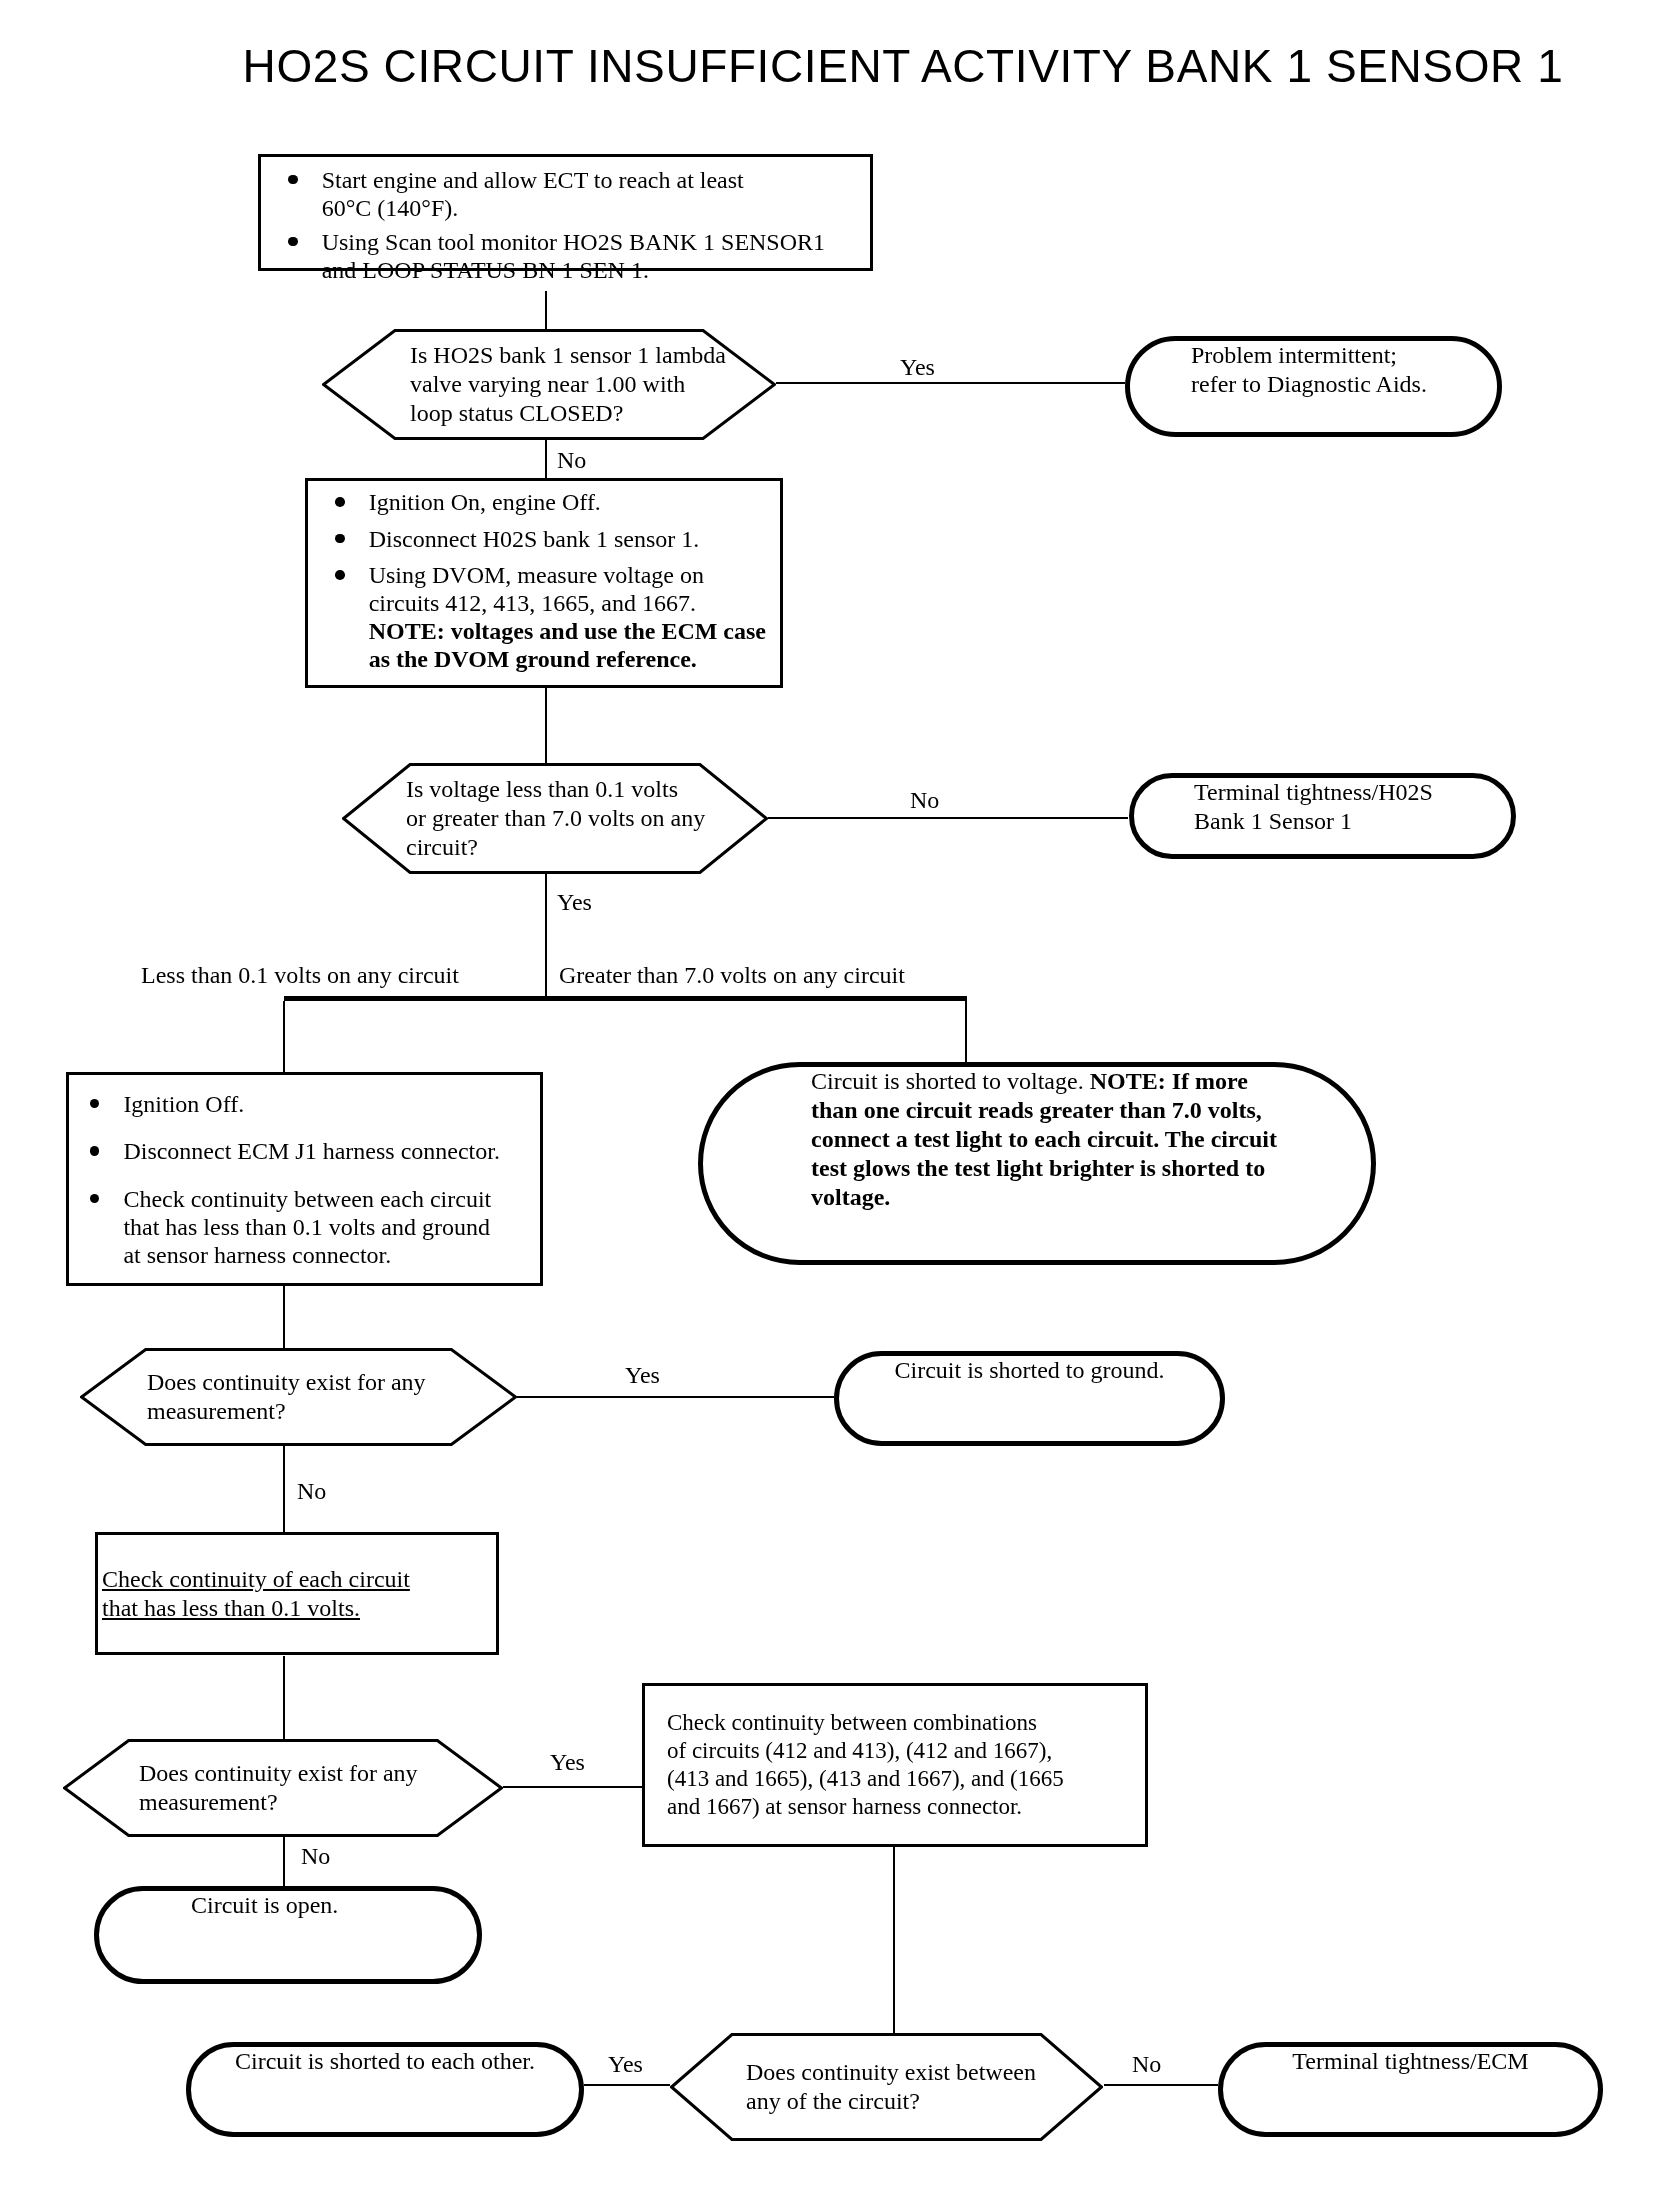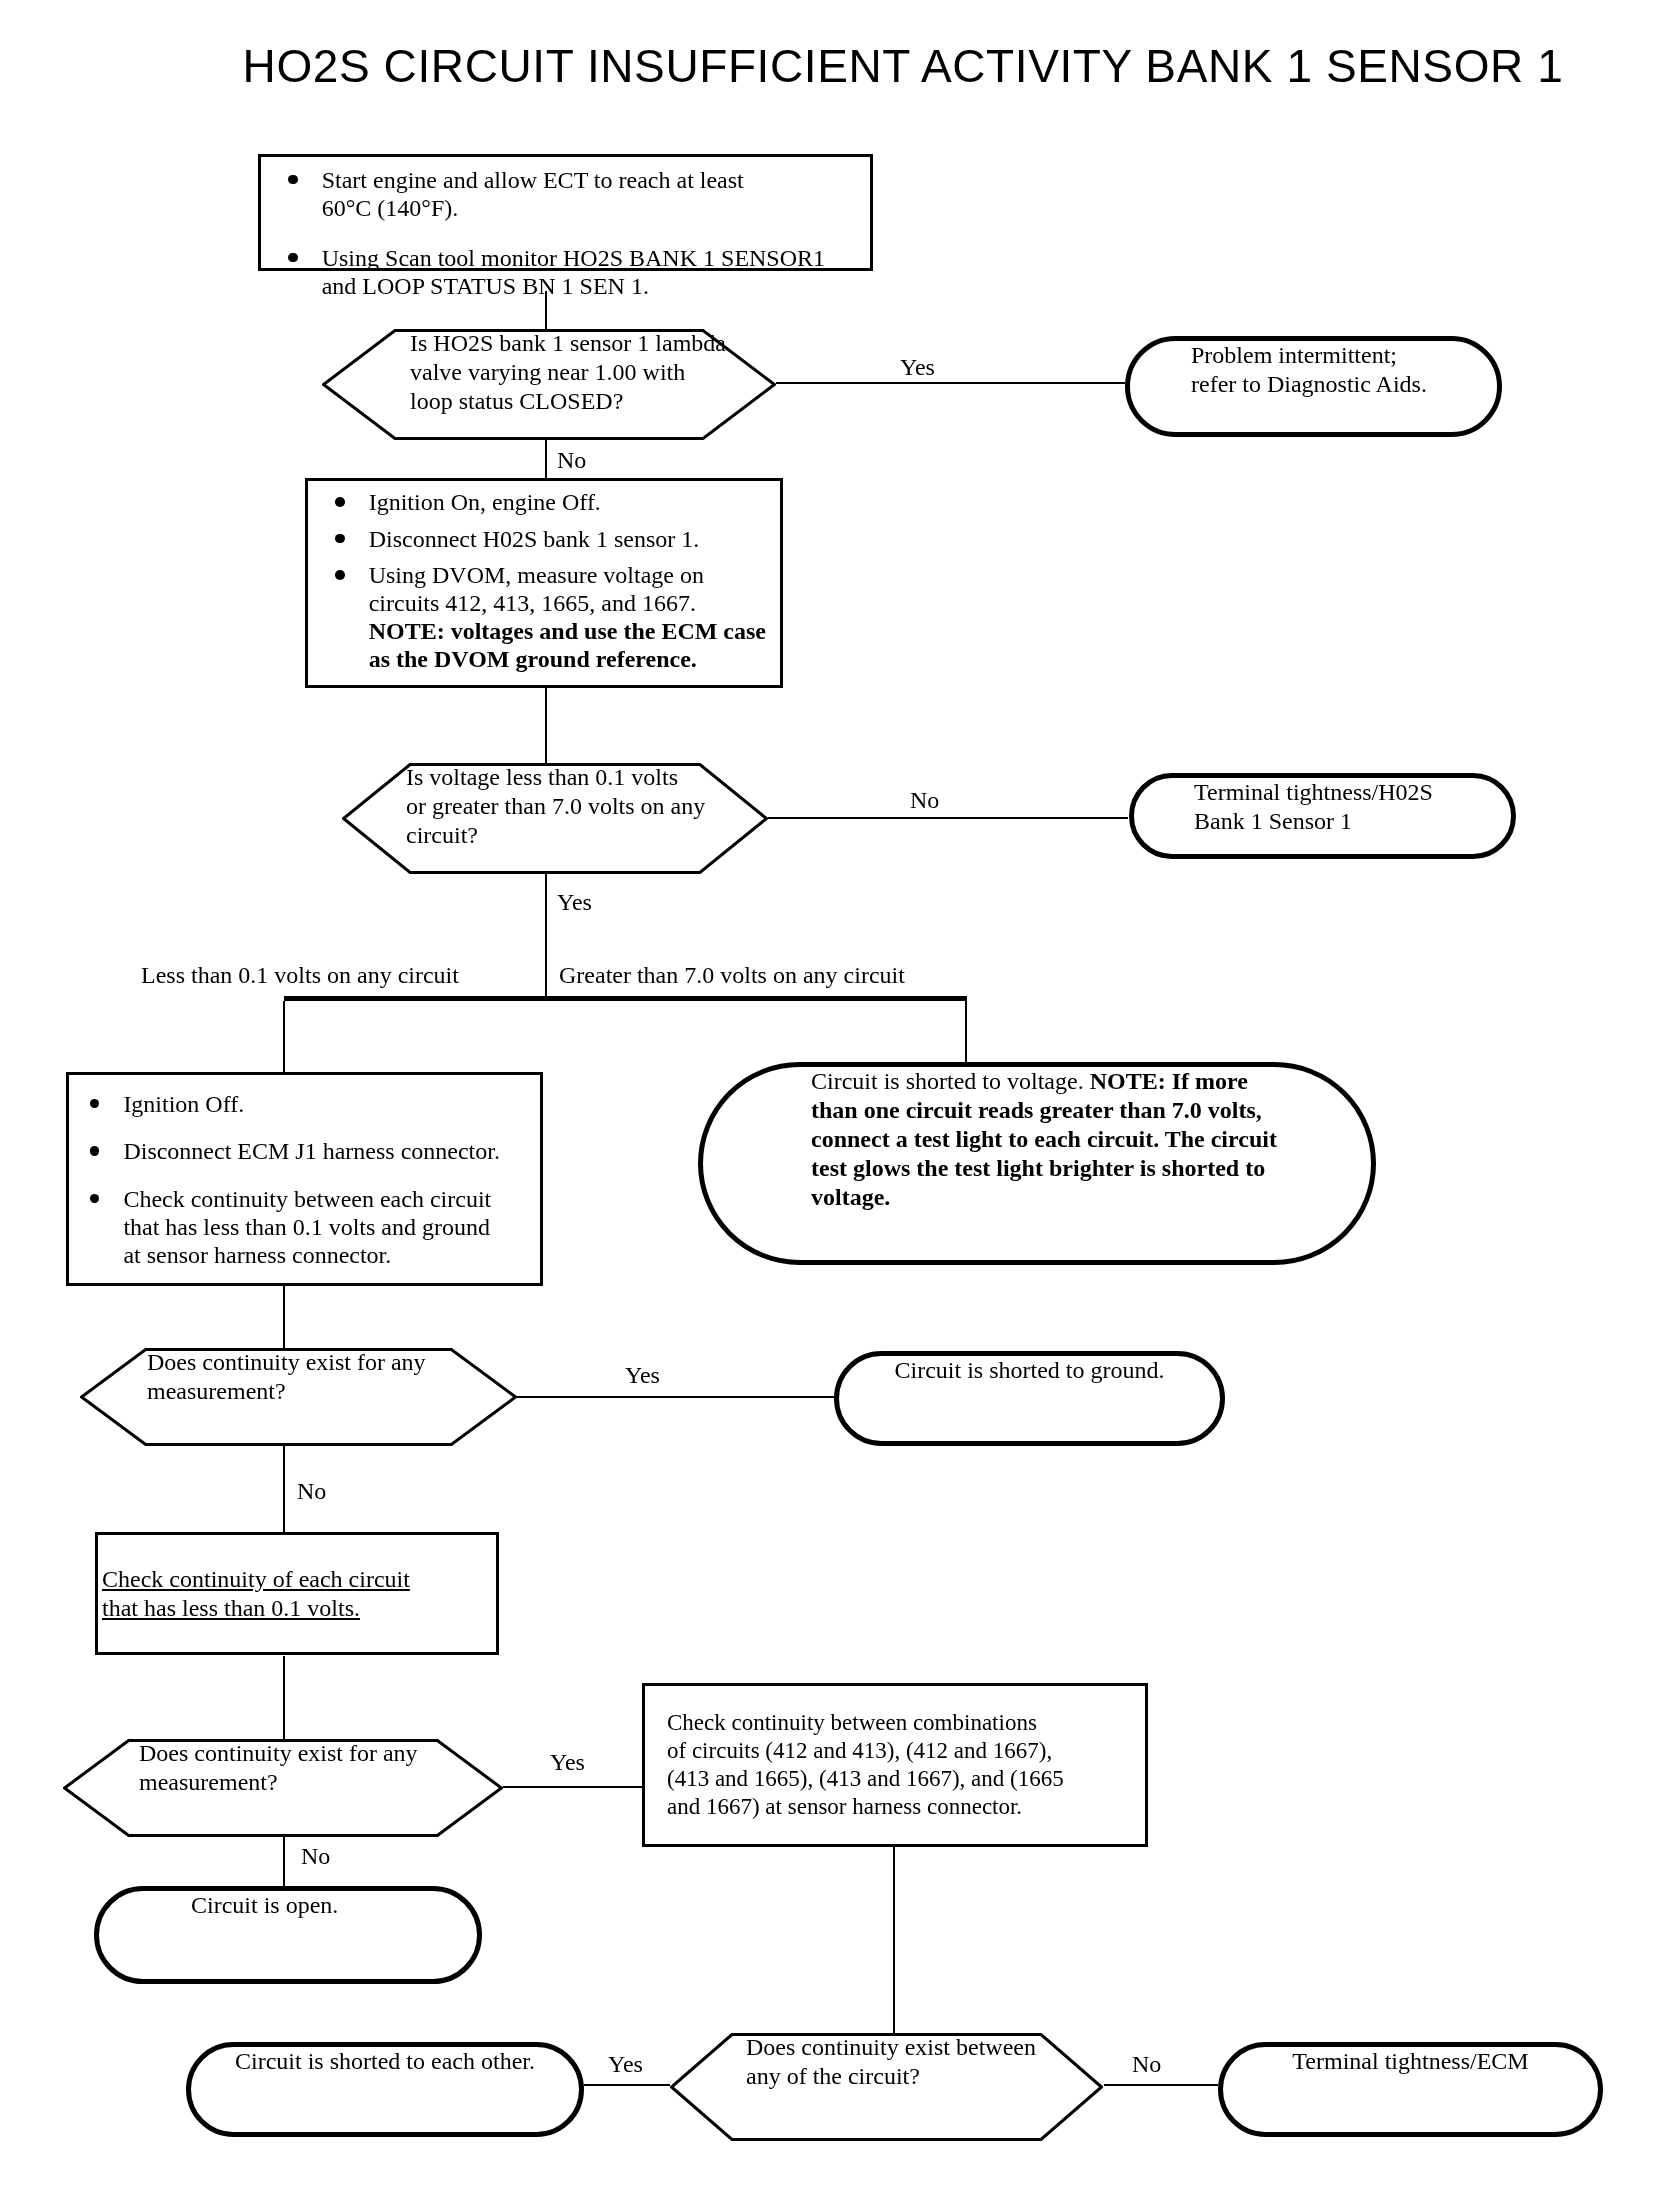--- a/index.html
+++ b/index.html
@@ -8,21 +8,21 @@
   .title{position:absolute;left:207px;top:39px;width:1392px;text-align:center;
          font-family:"Liberation Sans", sans-serif;font-size:46px;font-weight:400;
          letter-spacing:0.6px;white-space:nowrap;}
   .box{position:absolute;border:3px solid #000;background:#fff;box-sizing:border-box;}
   .oval{position:absolute;border:5.5px solid #000;background:#fff;box-sizing:border-box;
         display:flex;flex-direction:column;justify-content:flex-start;}
   .hex{position:absolute;}
   .hex svg{position:absolute;left:0;top:0;width:100%;height:100%;}
   .hex polygon{fill:#fff;stroke:#000;stroke-width:5;}
   .hextext{position:absolute;left:0;top:0;right:0;bottom:0;display:flex;
-           flex-direction:column;justify-content:flex-start;}
+           flex-direction:column;justify-content:center;}
   .tline{display:block;white-space:nowrap;font-size:24px;line-height:29px;}
   .tline--tight{line-height:28px;}
   .b{font-weight:bold;}
   .lineV,.lineH{position:absolute;background:#000;}
   .lbl{position:absolute;font-size:24px;line-height:27px;white-space:nowrap;}
   .bullets{padding:8.5px 7.3px 0 27px;}
   .bullet{display:flex;}
   .dotmark{flex:0 0 9.7px;width:9.7px;height:9.7px;border-radius:50%;background:#000;
            margin:9px 24px 0 0;}
   .btext{flex:1;}
@@ -37,21 +37,21 @@
 
   <div class="box" style="left:258px;top:154px;width:615px;height:117px;">
     <div class="bullets">
       <div class="bullet">
         <span class="dotmark"></span>
         <span class="btext">
           <span class="tline tline--tight">Start engine and allow ECT to reach at least</span>
           <span class="tline tline--tight">60°C (140°F).</span>
         </span>
       </div>
-      <div class="bullet" style="margin-top:22px;">
+      <div class="bullet" style="margin-top:6px;">
         <span class="dotmark"></span>
         <span class="btext">
           <span class="tline tline--tight">Using Scan tool monitor HO2S BANK 1 SENSOR1</span>
           <span class="tline tline--tight">and LOOP STATUS BN 1 SEN 1.</span>
         </span>
       </div>
     </div>
   </div>
 
   <div class="lineV" style="left:545px;top:291px;width:2.4px;height:40px;"></div>

